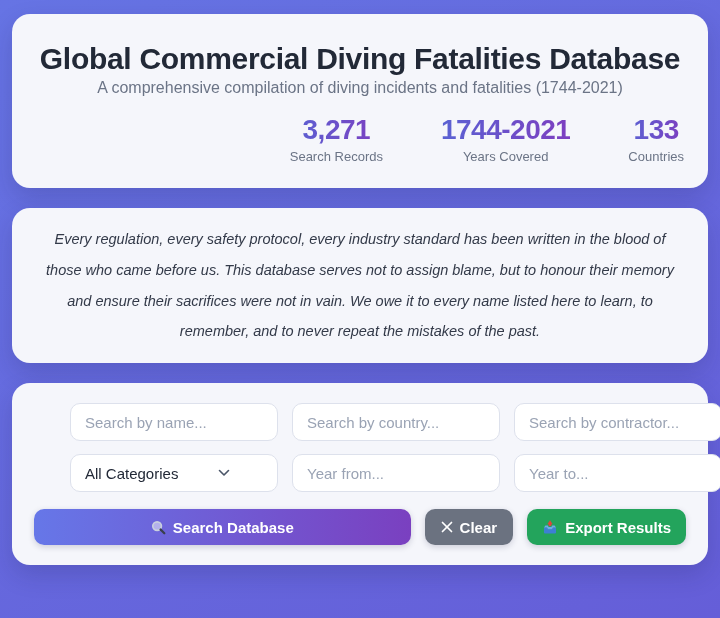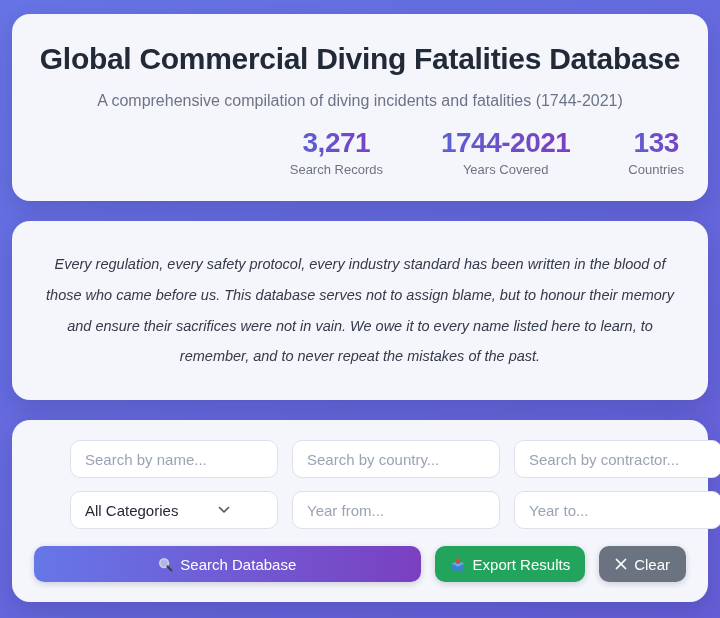--- a/index.html
+++ b/index.html
@@ -20,37 +20,37 @@
     box-shadow: 0 10px 24px rgba(25, 25, 80, 0.18);
   }
   
   .header-card { padding: 26px 24px 24px; text-align: center; }
   .page-title {
     font-size: 30px; font-weight: 700; color: #222937;
     line-height: 1.27; max-width: 650px; margin: 0 auto;
     letter-spacing: -0.3px;
   }
   .page-subtitle {
-    margin-top: 14px; font-size: 16px; color: #6b7486;
+    margin-top: 1px; font-size: 16px; color: #6b7486;
   }
   .stats-row {
     margin-top: 17px;
     display: flex; justify-content: flex-end; align-items: flex-start; gap: 58px;
   }
   .stat { text-align: center; }
   .stat-value {
     font-size: 28px; font-weight: 800; letter-spacing: -0.5px;
     background: linear-gradient(90deg, #5a62d3 0%, #7d3ec0 100%);
     -webkit-background-clip: text; background-clip: text;
     color: transparent;
   }
   .stat-label { margin-top: 3px; font-size: 13px; color: #6b7486; }
   
   .quote-card {
-    padding: 28px 28px; text-align: center;
+    padding: 16px 28px; text-align: center;
   }
   .quote-text {
     font-style: italic; font-size: 14.5px; line-height: 2.12;
     color: #333a49;
   }
   
   .form-card { padding: 20px 22px; }
   .form-grid {
     display: grid; grid-template-columns: repeat(3, 1fr);
     gap: 13px 14px;
@@ -70,21 +70,21 @@
   }
   .select-chevron {
     position: absolute; right: 12px; top: 50%; transform: translateY(-50%);
     pointer-events: none; display: flex;
   }
   .buttons-row { display: flex; gap: 14px; margin-top: 17px; }
   .btn {
     height: 36px; border: none; border-radius: 10px;
     display: inline-flex; align-items: center; justify-content: center; gap: 7px;
     font-family: "Liberation Sans", sans-serif;
-    font-size: 15px; font-weight: 400; color: #ffffff;
+    font-size: 15px; font-weight: 700; color: #ffffff;
     cursor: pointer; box-shadow: 0 2px 6px rgba(20, 20, 60, 0.18);
     white-space: nowrap;
   }
   .btn-search {
     flex: 1;
     background: linear-gradient(90deg, #6677e8 0%, #7a40c0 100%);
   }
   .btn-clear { background: #6b7280; padding: 0 16px; }
   .btn-export { background: #23a45c; padding: 0 15px; }
   .icon { display: inline-flex; line-height: 0; }
@@ -140,35 +140,35 @@
     <div class="buttons-row">
       <button class="btn btn-search">
         <span class="icon">
           <svg width="15" height="15" viewBox="0 0 16 16">
             <circle cx="6.5" cy="6.5" r="4.6" fill="#eef1f7" fill-opacity="0.55" stroke="#c9d0de" stroke-width="1.8"></circle>
             <line x1="10.2" y1="10.2" x2="14.2" y2="14.2" stroke="#3a3f4c" stroke-width="2.4" stroke-linecap="round"></line>
           </svg>
         </span>
         <span>Search Database</span>
       </button>
+      <button class="btn btn-clear">
+        <span class="icon">
+          <svg width="12" height="12" viewBox="0 0 12 12">
+            <line x1="1.5" y1="1.5" x2="10.5" y2="10.5" stroke="#ffffff" stroke-width="1.7" stroke-linecap="round"></line>
+            <line x1="10.5" y1="1.5" x2="1.5" y2="10.5" stroke="#ffffff" stroke-width="1.7" stroke-linecap="round"></line>
+          </svg>
+        </span>
+        <span>Clear</span>
+      </button>
       <button class="btn btn-export">
         <span class="icon">
           <svg width="16" height="16" viewBox="0 0 16 16">
             <path d="M8 1.2 L10.6 5.2 L9.3 5.2 L9.3 7 L6.7 7 L6.7 5.2 L5.4 5.2 Z" fill="#e0453c"></path>
             <path d="M2 8.5 L5 8.5 L6 10.2 L10 10.2 L11 8.5 L14 8.5 L14 13.5 Q14 14.5 13 14.5 L3 14.5 Q2 14.5 2 13.5 Z" fill="#3d7fd4"></path>
             <path d="M2 8.5 L3.4 6.4 L5.8 6.4 L6.6 8 L9.4 8 L10.2 6.4 L12.6 6.4 L14 8.5 L11 8.5 L10 10.2 L6 10.2 L5 8.5 Z" fill="#6fa9e8"></path>
           </svg>
         </span>
         <span>Export Results</span>
       </button>
-      <button class="btn btn-clear">
-        <span class="icon">
-          <svg width="12" height="12" viewBox="0 0 12 12">
-            <line x1="1.5" y1="1.5" x2="10.5" y2="10.5" stroke="#ffffff" stroke-width="1.7" stroke-linecap="round"></line>
-            <line x1="10.5" y1="1.5" x2="1.5" y2="10.5" stroke="#ffffff" stroke-width="1.7" stroke-linecap="round"></line>
-          </svg>
-        </span>
-        <span>Clear</span>
-      </button>
     </div>
   </section>
 
 </div>
 
 </body></html>

